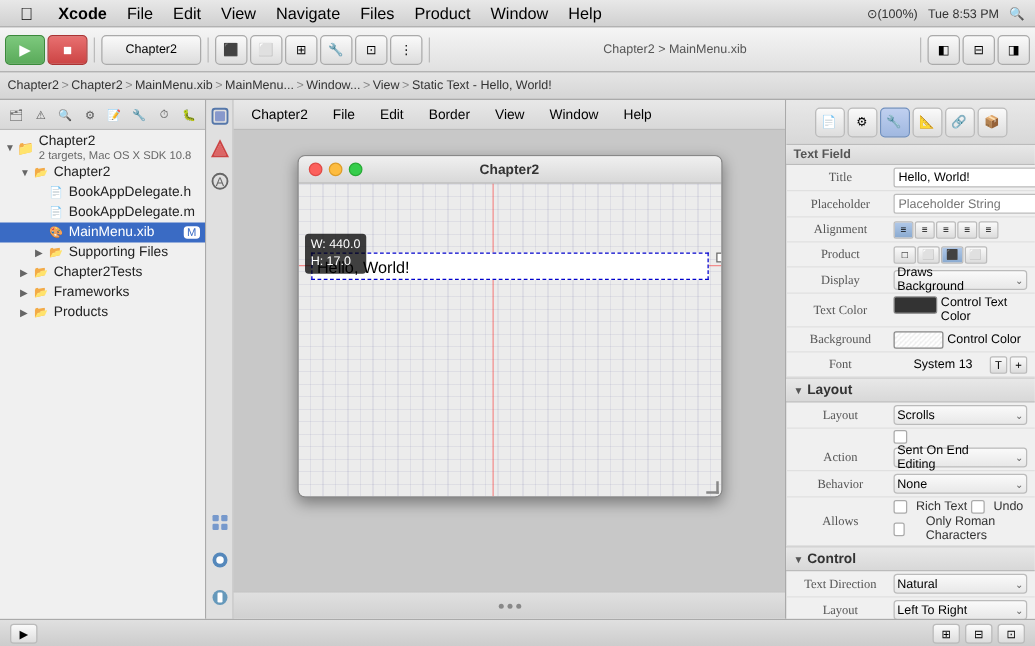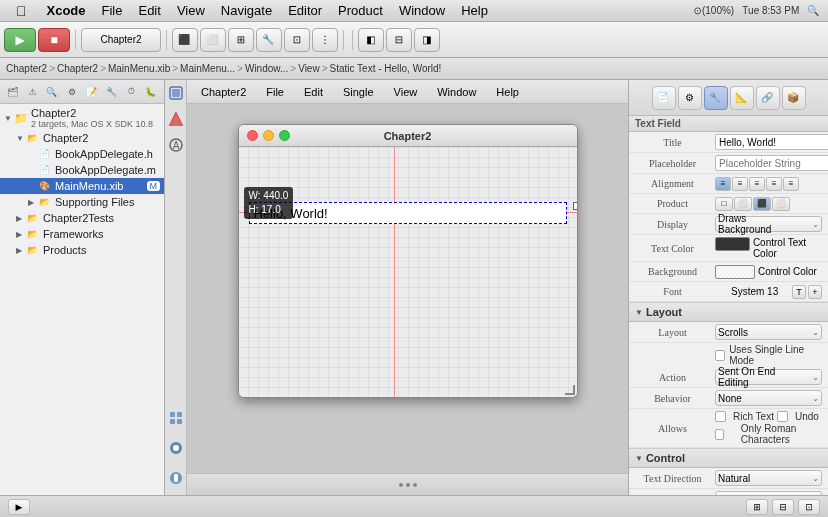--- a/index.html
+++ b/index.html
@@ -110,21 +110,21 @@
 </head>
 <body>
 
 <div class="menu-bar">
   <span class="menu-bar-item apple-logo"></span>
   <span class="menu-bar-item menu-bar-app">Xcode</span>
   <span class="menu-bar-item">File</span>
   <span class="menu-bar-item">Edit</span>
   <span class="menu-bar-item">View</span>
   <span class="menu-bar-item">Navigate</span>
-  <span class="menu-bar-item">Editor</span>
+  <span class="menu-bar-item">Files</span>
   <span class="menu-bar-item">Product</span>
   <span class="menu-bar-item">Window</span>
   <span class="menu-bar-item">Help</span>
   <div style="flex:1"></div>
   <span style="font-size:10px; color:#333;">⊙(100%) &nbsp; Tue 8:53 PM &nbsp; 🔍</span>
 </div>
 
 <div class="toolbar">
   <button class="toolbar-run">▶</button>
   <button class="toolbar-stop">■</button>
@@ -133,20 +133,21 @@
   <div class="toolbar-sep"></div>
   <div style="display:flex; gap:2px;">
     <div class="toolbar-btn">⬛</div>
     <div class="toolbar-btn">⬜</div>
     <div class="toolbar-btn">⊞</div>
     <div class="toolbar-btn">🔧</div>
     <div class="toolbar-btn">⊡</div>
     <div class="toolbar-btn">⋮</div>
   </div>
   <div class="toolbar-sep"></div>
+  <div style="font-size:10px; color:#555; flex:1; text-align:center;">Chapter2 &gt; MainMenu.xib</div>
   <div class="toolbar-sep"></div>
   <div style="display:flex; gap:2px;">
     <div class="toolbar-btn">◧</div>
     <div class="toolbar-btn">⊟</div>
     <div class="toolbar-btn">◨</div>
   </div>
 </div>
 
 <div class="breadcrumb-bar">
   <span class="breadcrumb-item">Chapter2</span>
@@ -280,21 +281,21 @@
         </svg>
     </div>
   </div>
 
   <div class="editor-area">
 
     <div class="editor-toolbar">
       <span class="editor-menu-item">Chapter2</span>
       <span class="editor-menu-item">File</span>
       <span class="editor-menu-item">Edit</span>
-      <span class="editor-menu-item">Single</span>
+      <span class="editor-menu-item">Border</span>
       <span class="editor-menu-item">View</span>
       <span class="editor-menu-item">Window</span>
       <span class="editor-menu-item">Help</span>
     </div>
 
     <div class="editor-canvas">
 
       <div class="sim-window">
         <div class="sim-titlebar">
           <div class="traffic-lights">
@@ -417,21 +418,20 @@
       <div class="prop-row">
         <span class="prop-label">Layout</span>
         <div class="prop-select">
           <span>Scrolls</span>
           <span class="prop-select-arrow">⌄</span>
         </div>
       </div>
 
       <div class="checkbox-row">
         <div class="checkbox"></div>
-        <span class="checkbox-label">Uses Single Line Mode</span>
       </div>
 
       <div class="prop-row">
         <span class="prop-label">Action</span>
         <div class="prop-select">
           <span>Sent On End Editing</span>
           <span class="prop-select-arrow">⌄</span>
         </div>
       </div>
 

